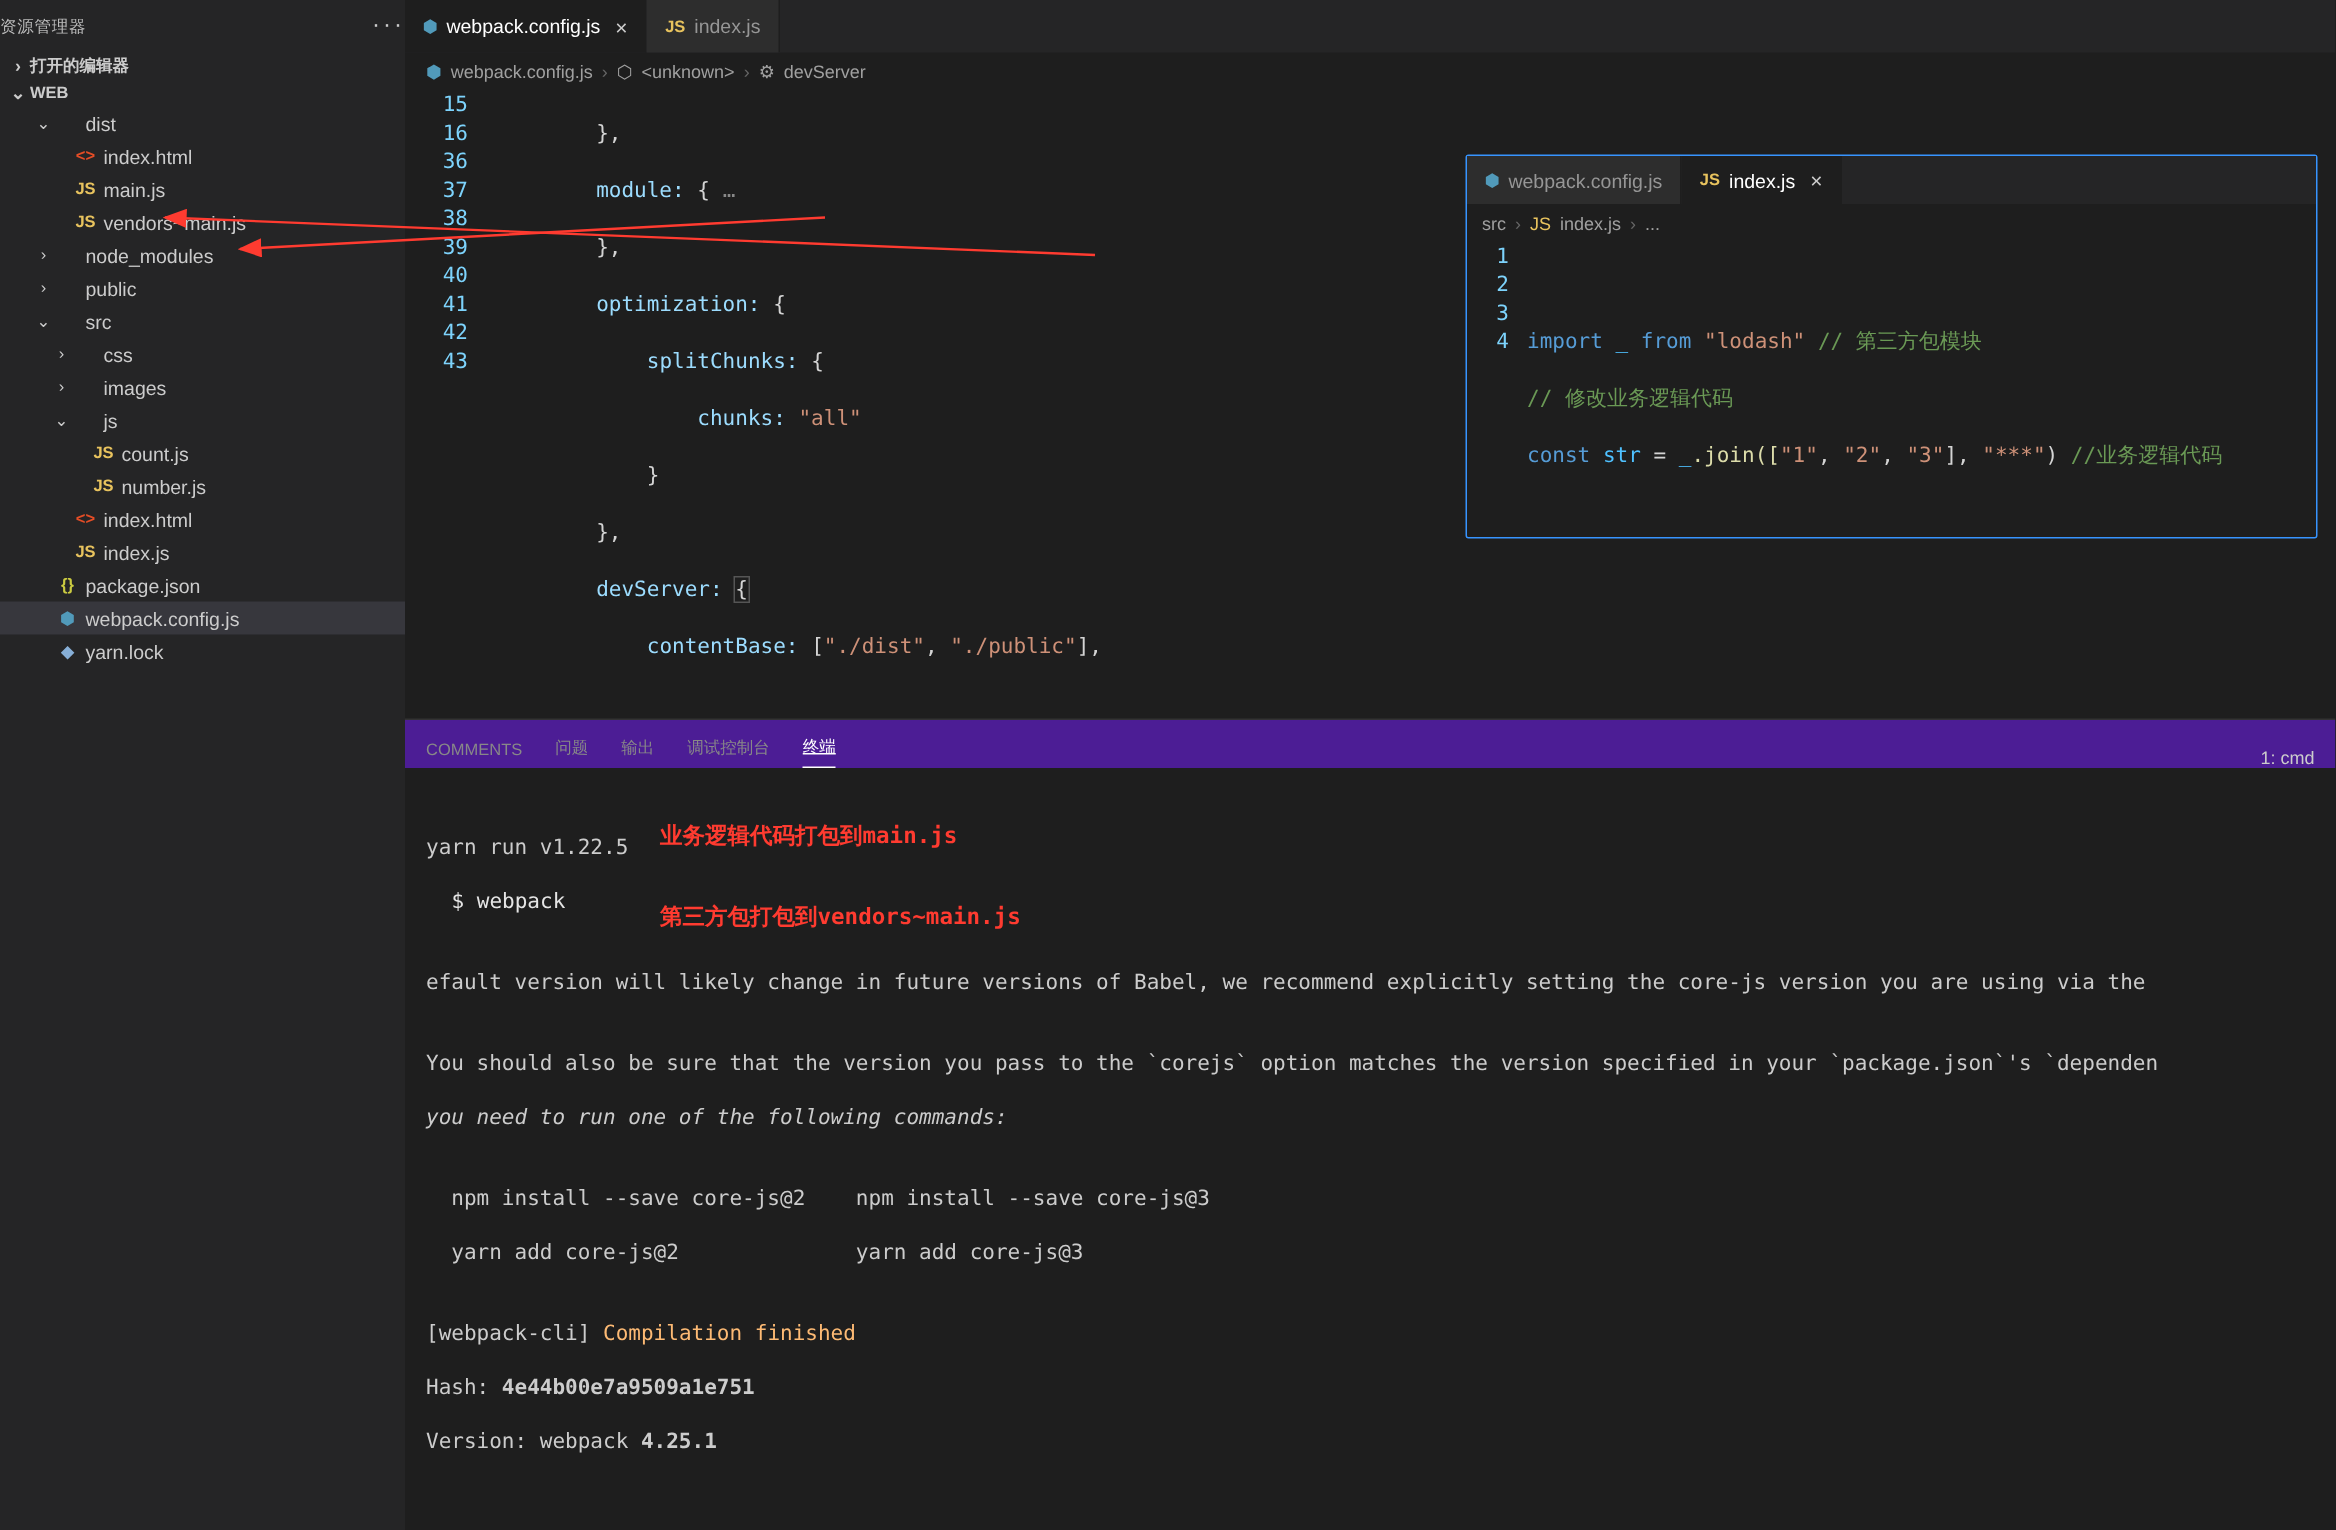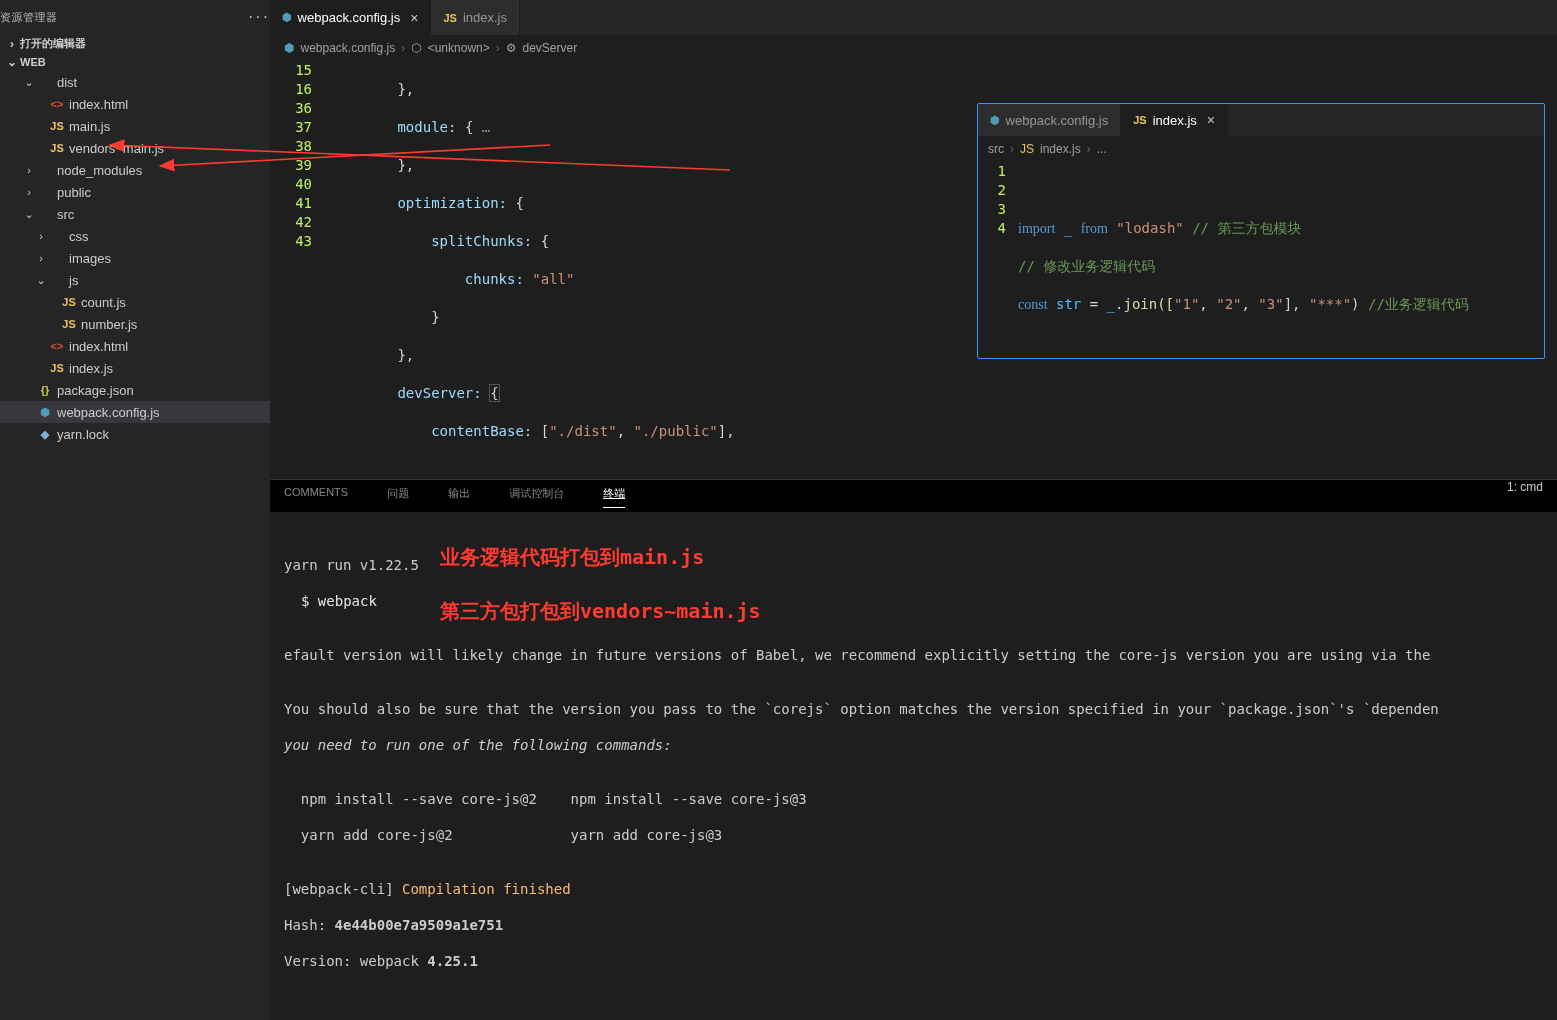--- a/index.html
+++ b/index.html
@@ -21,36 +21,36 @@
 .ic-js{color:#e8c35e;} .ic-html{color:#e44d26;} .ic-json{color:#cbcb41;} .ic-folder{color:#ccc;} .ic-wp{color:#519aba;} .ic-yarn{color:#87afd7;}
 .main { flex:1; display:flex; flex-direction:column; background:#1e1e1e; min-width:0;}
 .tabs { display:flex; background:#252526; height:35px; }
 .tab { display:flex; align-items:center; padding:0 12px; background:#2d2d2d; color:#969696; cursor:pointer; border-right:1px solid #1e1e1e; gap:6px; font-size:13px;}
 .tab.active { background:#1e1e1e; color:#fff; }
 .tab .ic { font-size:11px; font-weight:700; }
 .tab .close { font-size:14px; color:#ccc; margin-left:4px;}
 .breadcrumb { display:flex; align-items:center; padding:4px 14px; font-size:12px; color:#a0a0a0; gap:6px; height:26px;}
 .breadcrumb .sep{color:#666;}
 .editor-area { position:relative; flex:0 0 200px; display:flex; }
-.gutter { width:60px; text-align:right; color:#bef264; font-family:Consolas,monospace; font-size:14px; padding-right:18px;}
+.gutter { width:60px; text-align:right; color:#7dd3fc; font-family:Consolas,monospace; font-size:14px; padding-right:18px;}
 .gutter div{height:19px; line-height:19px;}
 .code { flex:1; font-family:Consolas,monospace; font-size:14px; line-height:19px; white-space:pre; color:#d4d4d4;}
-.tk-key{color:#9cdcfe;} .tk-str{color:#ce9178;} .tk-punc{color:#d4d4d4;} .tk-com{color:#6a9955;} .tk-fn{color:#dcdcaa;} .tk-kw{color:#569cd6;font-family:Liberation Serif, serif;} .tk-const{color:#4fc1ff;}
+.tk-key{color:#9cdcfe;} .tk-str{color:#ce9178;} .tk-punc{color:#d4d4d4;} .tk-com{color:#6a9955;} .tk-fn{color:#dcdcaa;} .tk-kw{color:#569cd6;} .tk-const{color:#4fc1ff;}
 .float-editor { position:absolute; top:42px; right:12px; width:568px; background:#1e1e1e; border:1px solid #3794ff; border-radius:2px; z-index:5;}
 .float-editor .tabs{height:32px;}
 .float-editor .breadcrumb{padding:3px 10px;}
 .float-editor .body{display:flex; padding-bottom:6px;}
 .float-editor .gutter{width:40px; padding-right:12px;}
 .panel { flex:1; display:flex; flex-direction:column; border-top:1px solid #333; min-height:0;}
-.panel-tabs { display:flex; align-items:flex-start; padding:0 14px; height:32px; gap:39px; background:#000000; font-size:11px;}
+.panel-tabs { display:flex; align-items:flex-end; padding:0 14px; height:32px; gap:22px; background:#4c1d95; font-size:11px;}
 .panel-tabs .pt{color:#888; cursor:pointer; padding:6px 0;}
 .panel-tabs .pt.active{color:#fff; border-bottom:1px solid #fff;text-decoration:underline;}
 .panel-tabs .spacer{flex:1;}
 .panel-tabs .sel{color:#ccc; font-size:12px;}
-.anno{position:absolute; color:#ff3b30; font-weight:700; font-size:20px; pointer-events:none;}
+.anno{position:absolute; color:#ff3b30; font-weight:700; font-size:15px; pointer-events:none;}
 .terminal { flex:1; padding:8px 14px 20px 14px; font-family:Consolas,"Microsoft YaHei",monospace; font-size:14px; line-height:18px; color:#ccc; overflow:hidden; white-space:pre; }
 .t-g{color:#fdba74;} .t-w{color:#e5e5e5;} .t-b{font-weight:700;}
 svg.arrows{position:absolute; top:0; left:0; pointer-events:none; z-index:20;}
 </style>
 </head>
 <body>
 
 <div class="root">
   <div class="sidebar">
     <div class="sb-head">

